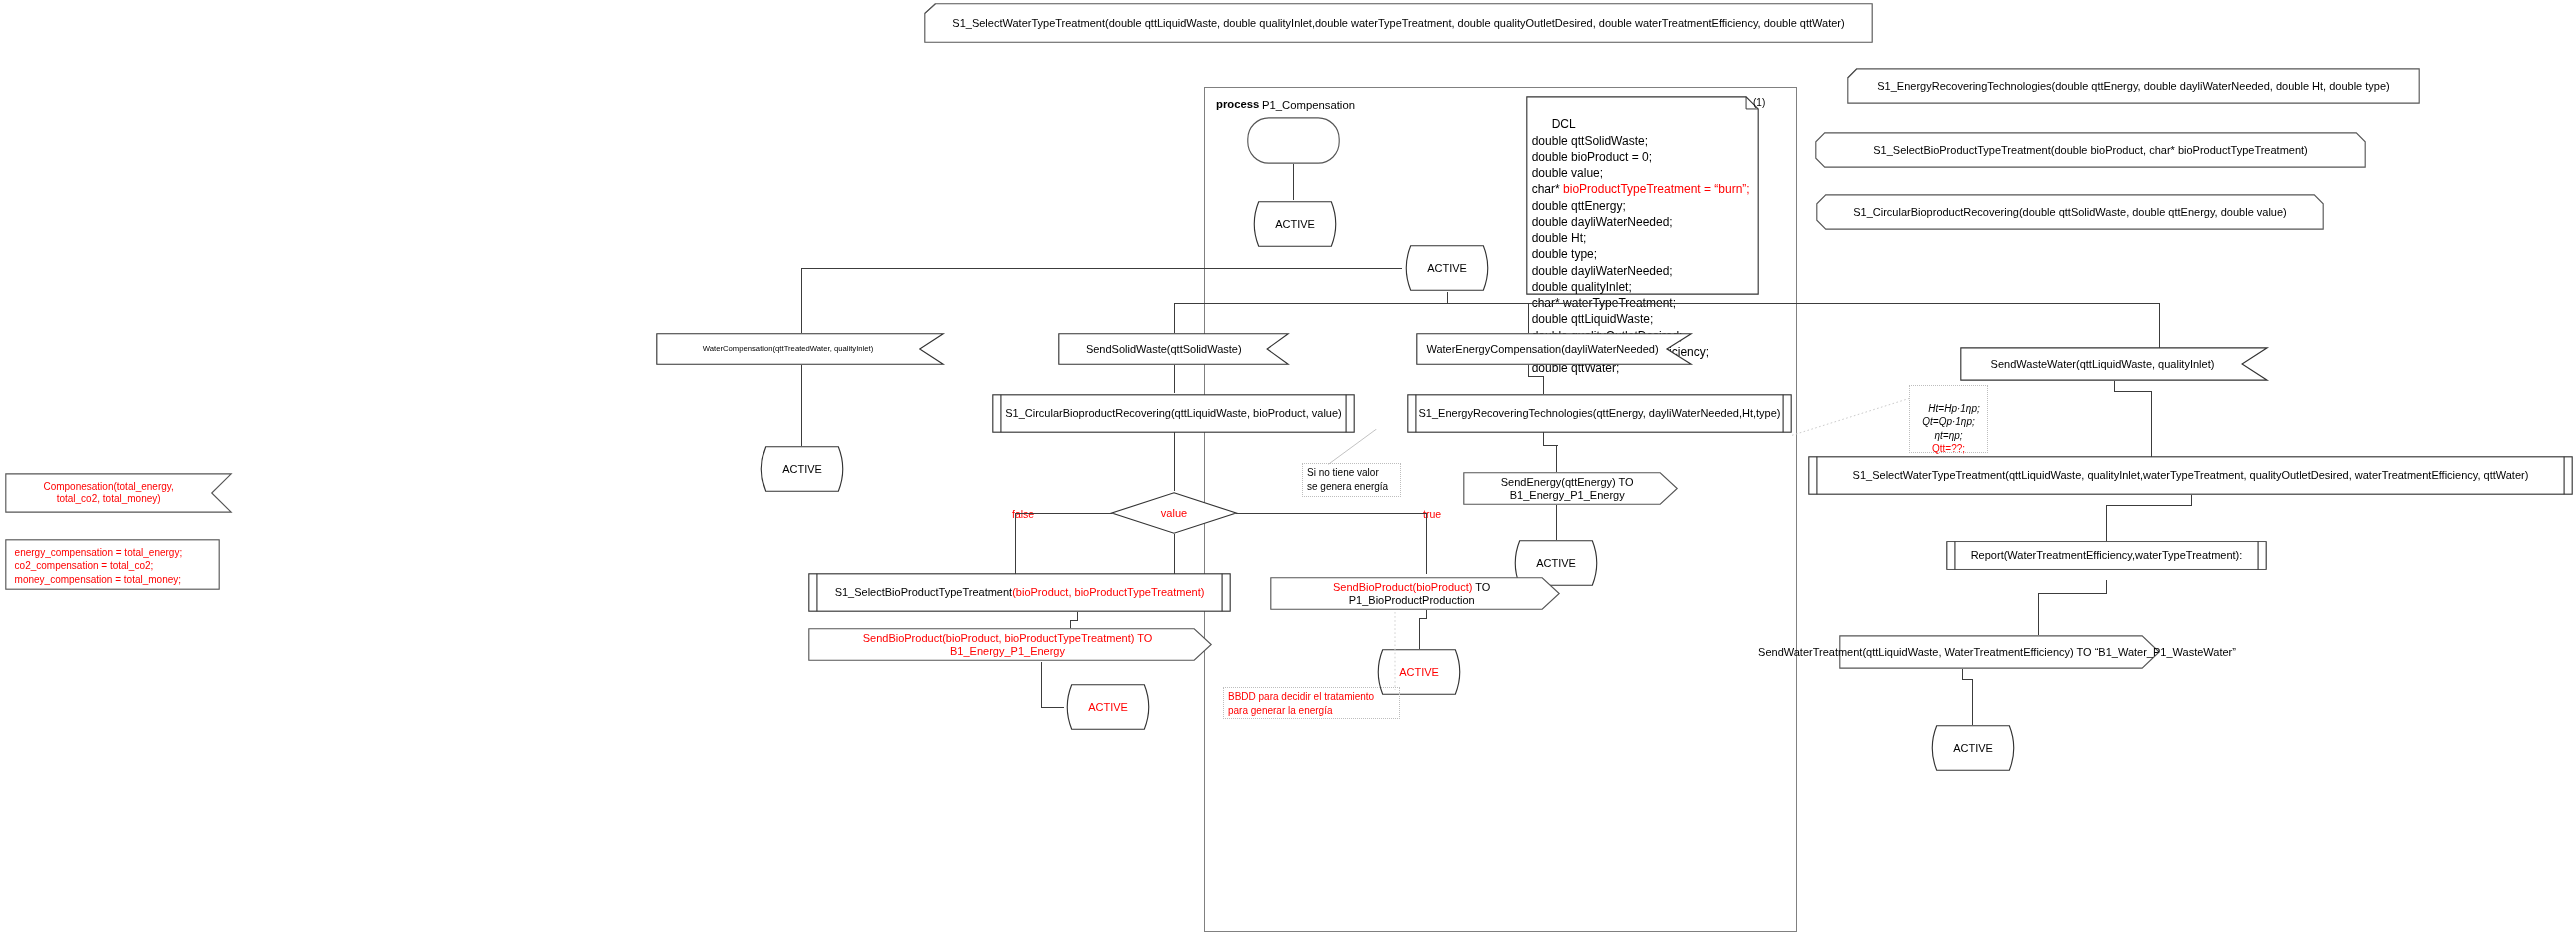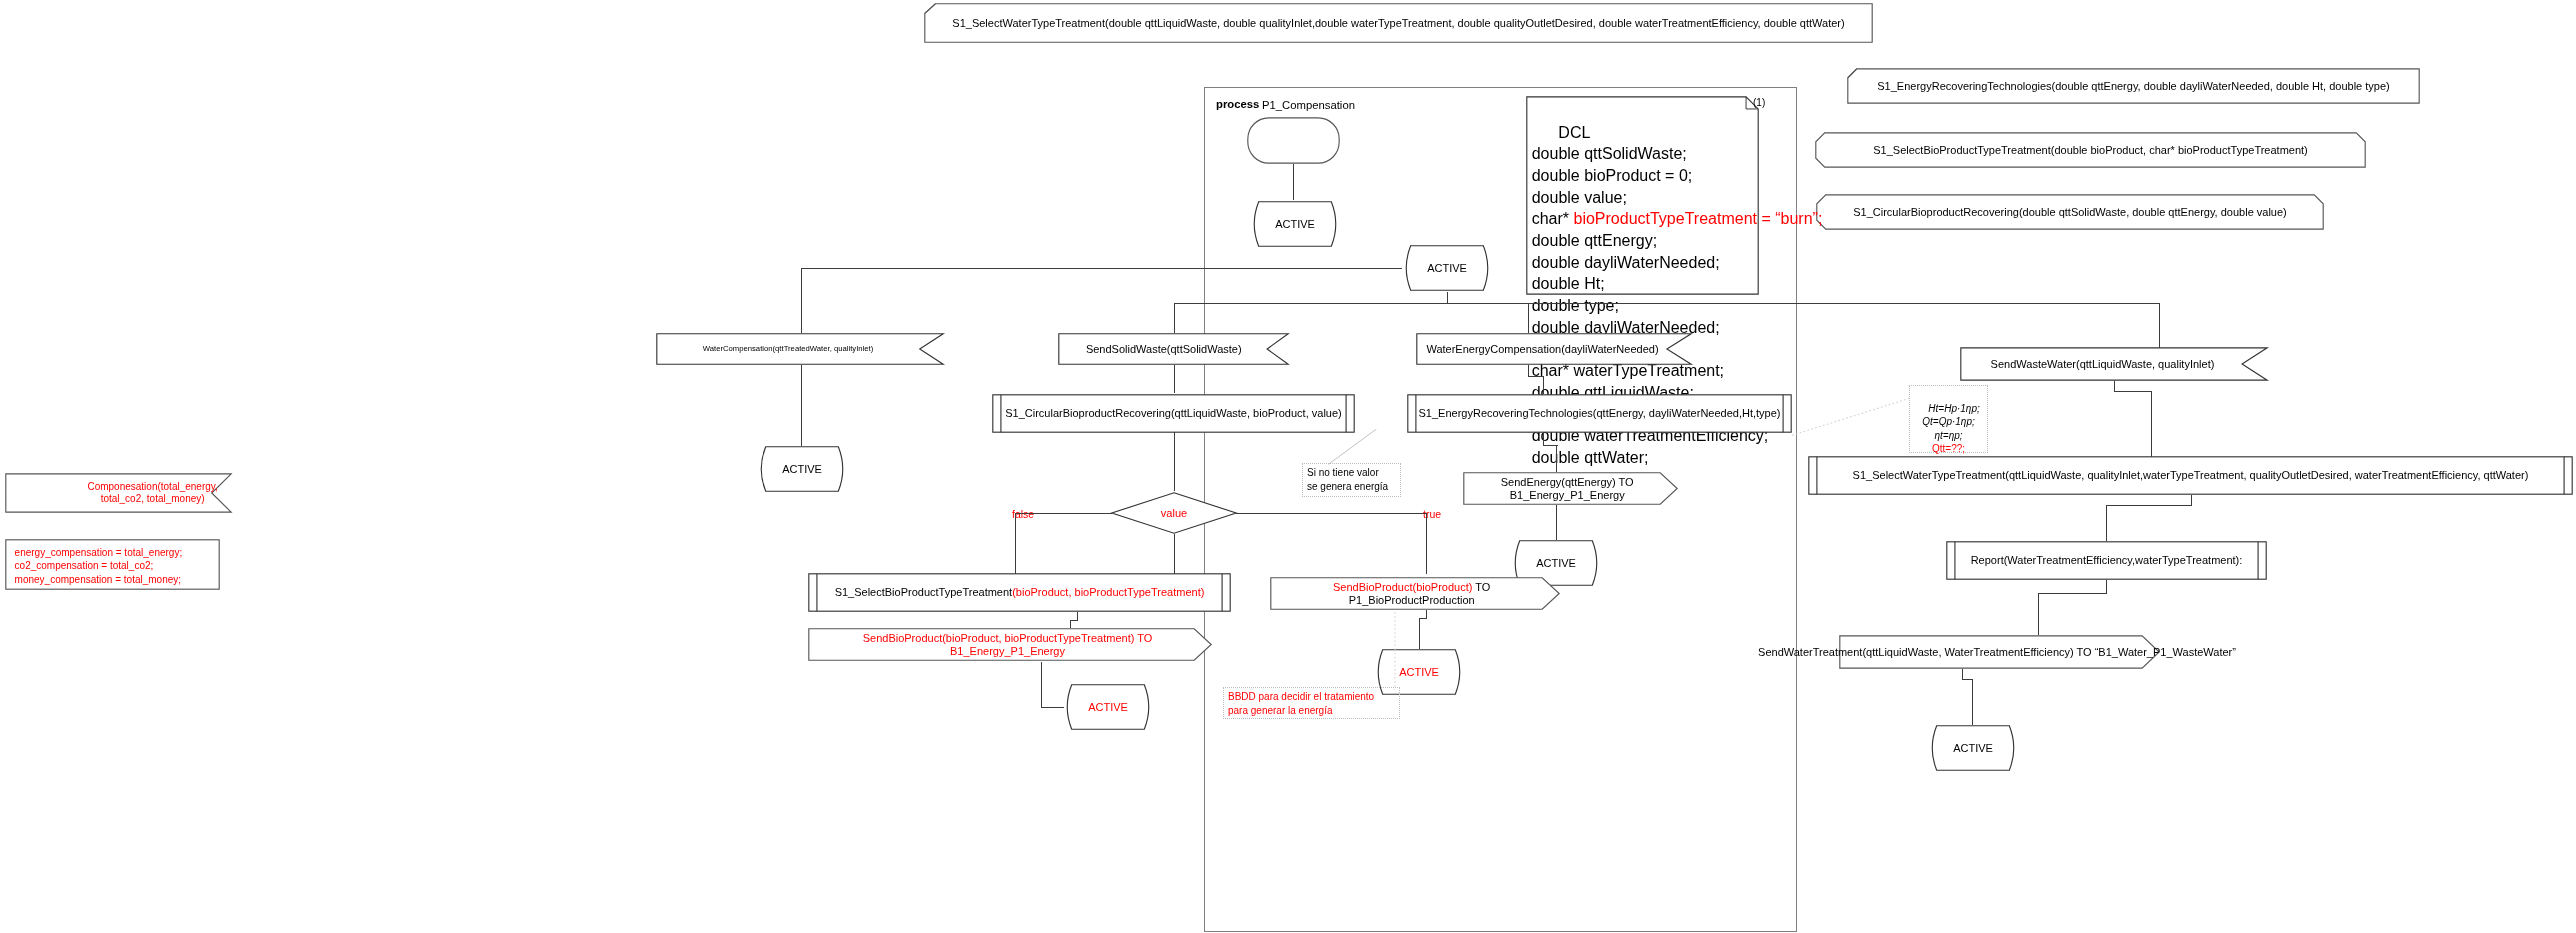--- a/index.html
+++ b/index.html
@@ -13,21 +13,21 @@
   .shape-svg{position:absolute;left:0;top:0;width:100%;height:100%;overflow:visible;}
   .lbl{position:absolute;left:0;top:0;width:100%;height:100%;
        display:flex;align-items:center;justify-content:center;
        text-align:center;line-height:1.18;pointer-events:none;
        white-space:pre-wrap;padding:0 8px;box-sizing:border-box;}
   .lbl.red{color:#ff0000;}
   .lbl.blk{color:#000000;}
 
   
   .textblock{position:absolute;box-sizing:border-box;color:#000;
-             font-size:16px;line-height:1.355;white-space:pre;}
+             font-size:12px;line-height:1.355;white-space:pre;}
   .comment{position:absolute;box-sizing:border-box;font-size:10px;
            line-height:1.35;white-space:pre;border:0.8px dotted #bdbdbd;
            padding:2.4px 4px;color:#000;background:transparent;}
   .comment.red{color:#ff0000;}
 
   
   #process-frame{position:absolute;border:1.3px solid #808080;background:transparent;}
   .frame-title{position:absolute;font-size:11.3px;color:#000;}
   .frame-title b{font-weight:bold;}
 
@@ -104,21 +104,21 @@
 double waterTreatmentEfficiency;
 double qttWater;</span>
     </div>
   </div>
   <div class="textblock s12" style="left:1753px;top:96px;">(1)</div>
 
   <div class="node" style="left:4.9px;top:473px;width:227px;height:40px;">
     <svg class="shape-svg" viewBox="0 0 280 49" preserveAspectRatio="none">
       <path d="M1,1 L279,1 L255,24.5 L279,48 L1,48 Z" fill="#fff" stroke="#555" stroke-width="1.4"></path>
     </svg>
-    <div class="lbl red s12" style="padding-right:27.5px;margin-left:44px;">Componesation(total_energy,
+    <div class="lbl red s12" style="padding-right:27.5px;">Componesation(total_energy,
 total_co2, total_money)</div>
   </div>
 
   <div class="node" style="left:4.9px;top:539px;width:215px;height:51px;">
     <svg class="shape-svg" viewBox="0 0 265 63" preserveAspectRatio="none">
       <rect x="1" y="1" width="263" height="61" fill="#fff" stroke="#555" stroke-width="1.4"></rect>
     </svg>
     <div class="textblock s12" style="left:9.7px;top:6.5px;color:#ff0000;">energy_compensation = total_energy;
 co2_compensation = total_co2;
 money_compensation = total_money;</div>
@@ -330,21 +330,21 @@
       <rect x="1" y="1" width="943" height="46" fill="#fff" stroke="#333" stroke-width="1.4"></rect>
       <line x1="11" y1="1" x2="11" y2="47" stroke="#333" stroke-width="1.4"></line>
       <line x1="934" y1="1" x2="934" y2="47" stroke="#333" stroke-width="1.4"></line>
     </svg>
     <div class="lbl blk s13">S1_SelectWaterTypeTreatment(qttLiquidWaste, qualityInlet,waterTypeTreatment, qualityOutletDesired, waterTreatmentEfficiency, qttWater)</div>
   </div>
   <div class="ln v" style="left:2191px;top:495px;height:10.5px;"></div>
   <div class="ln h" style="left:2106px;top:505px;width:86px;"></div>
   <div class="ln v" style="left:2106px;top:505px;height:36px;"></div>
 
-  <div class="node" style="left:1946px;top:541px;width:321px;height:39px;">
+  <div class="node" style="left:1946px;top:541px;width:321px;height:29px;">
     <svg class="shape-svg" viewBox="0 0 396 48" preserveAspectRatio="none">
       <rect x="1" y="1" width="394" height="46" fill="#fff" stroke="#333" stroke-width="1.4"></rect>
       <line x1="11" y1="1" x2="11" y2="47" stroke="#333" stroke-width="1.4"></line>
       <line x1="385" y1="1" x2="385" y2="47" stroke="#333" stroke-width="1.4"></line>
     </svg>
     <div class="lbl blk s13">Report(WaterTreatmentEfficiency,waterTypeTreatment):</div>
   </div>
   <div class="ln v" style="left:2106px;top:580px;height:13px;"></div>
   <div class="ln h" style="left:2038px;top:593px;width:69px;"></div>
   <div class="ln v" style="left:2038px;top:593px;height:42px;"></div>

